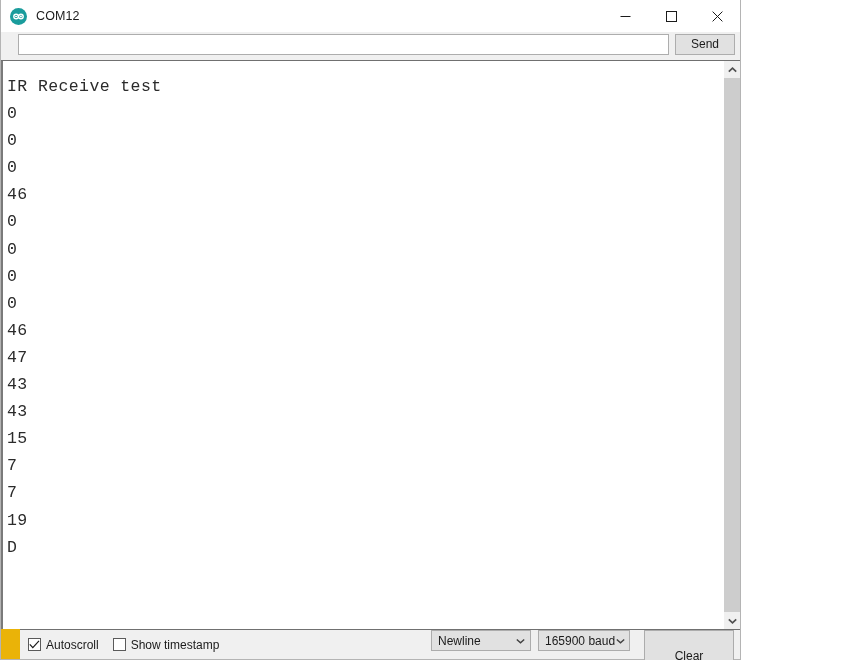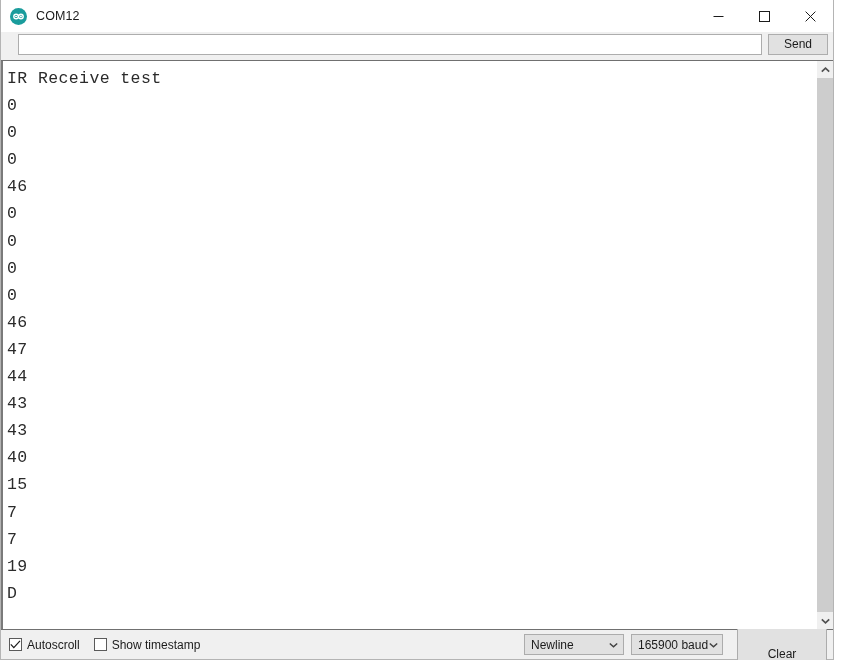--- a/index.html
+++ b/index.html
@@ -9,21 +9,21 @@
   }
   body {
     width: 857px;
     height: 660px;
     overflow: hidden;
     font-family: "Liberation Sans", sans-serif;
     -webkit-font-smoothing: antialiased;
   }
 
   .window {
-    width: 834px;
+    width: 741px;
     height: 660px;
     display: flex;
     flex-direction: column;
     background: #eab308;
     box-sizing: border-box;
     border: 1px solid #b4b4b4;
     border-top: none;
     position: relative;
   }
 
@@ -119,21 +119,21 @@
     display: flex;
     position: relative;
     background: #ffffff;
     border-top: 1px solid #707070;
     min-height: 0;
   }
   .output-text {
     flex: 1 1 auto;
     overflow: hidden;
     border-left: 2px solid #7a7a7a;
-    padding: 4px 0 0 4px;
+    padding: 12px 0 0 4px;
     box-sizing: border-box;
     background: #ffffff;
   }
   .line {
     font-family: "Liberation Mono", monospace;
     font-size: 16.5px;
     line-height: 27.1px;
     color: #2b2b2b;
     white-space: pre;
     letter-spacing: 0.4px;
@@ -174,24 +174,24 @@
     cursor: default;
   }
 
   
   .bottombar {
     height: 30px;
     min-height: 30px;
     background: #f0f0f0;
     border-top: 1px solid #707070;
     display: flex;
-    align-items: center;
     padding: 0 6px 0 8px;
     box-sizing: border-box;
     gap: 0;
+    margin-left: 19px;
   }
   .chk {
     display: flex;
     align-items: center;
     gap: 5px;
     cursor: default;
     margin-right: 14px;
   }
   .chk-box {
     width: 13px;
@@ -300,24 +300,22 @@
         <div class="line">0</div>
         <div class="line">0</div>
         <div class="line">0</div>
         <div class="line">46</div>
         <div class="line">0</div>
         <div class="line">0</div>
         <div class="line">0</div>
         <div class="line">0</div>
         <div class="line">46</div>
         <div class="line">47</div>
-        <div class="line">44</div>
         <div class="line">43</div>
         <div class="line">43</div>
-        <div class="line">40</div>
         <div class="line">15</div>
         <div class="line">7</div>
         <div class="line">7</div>
         <div class="line">19</div>
         <div class="line">D</div>
       </div>
     <div class="vscroll">
       <div class="sb-arrow">
         <svg width="9" height="6" viewBox="0 0 9 6">
             <path d="M0.8 4.6 L4.5 1.2 L8.2 4.6" fill="none" stroke="#505050" stroke-width="1.7"></path>

